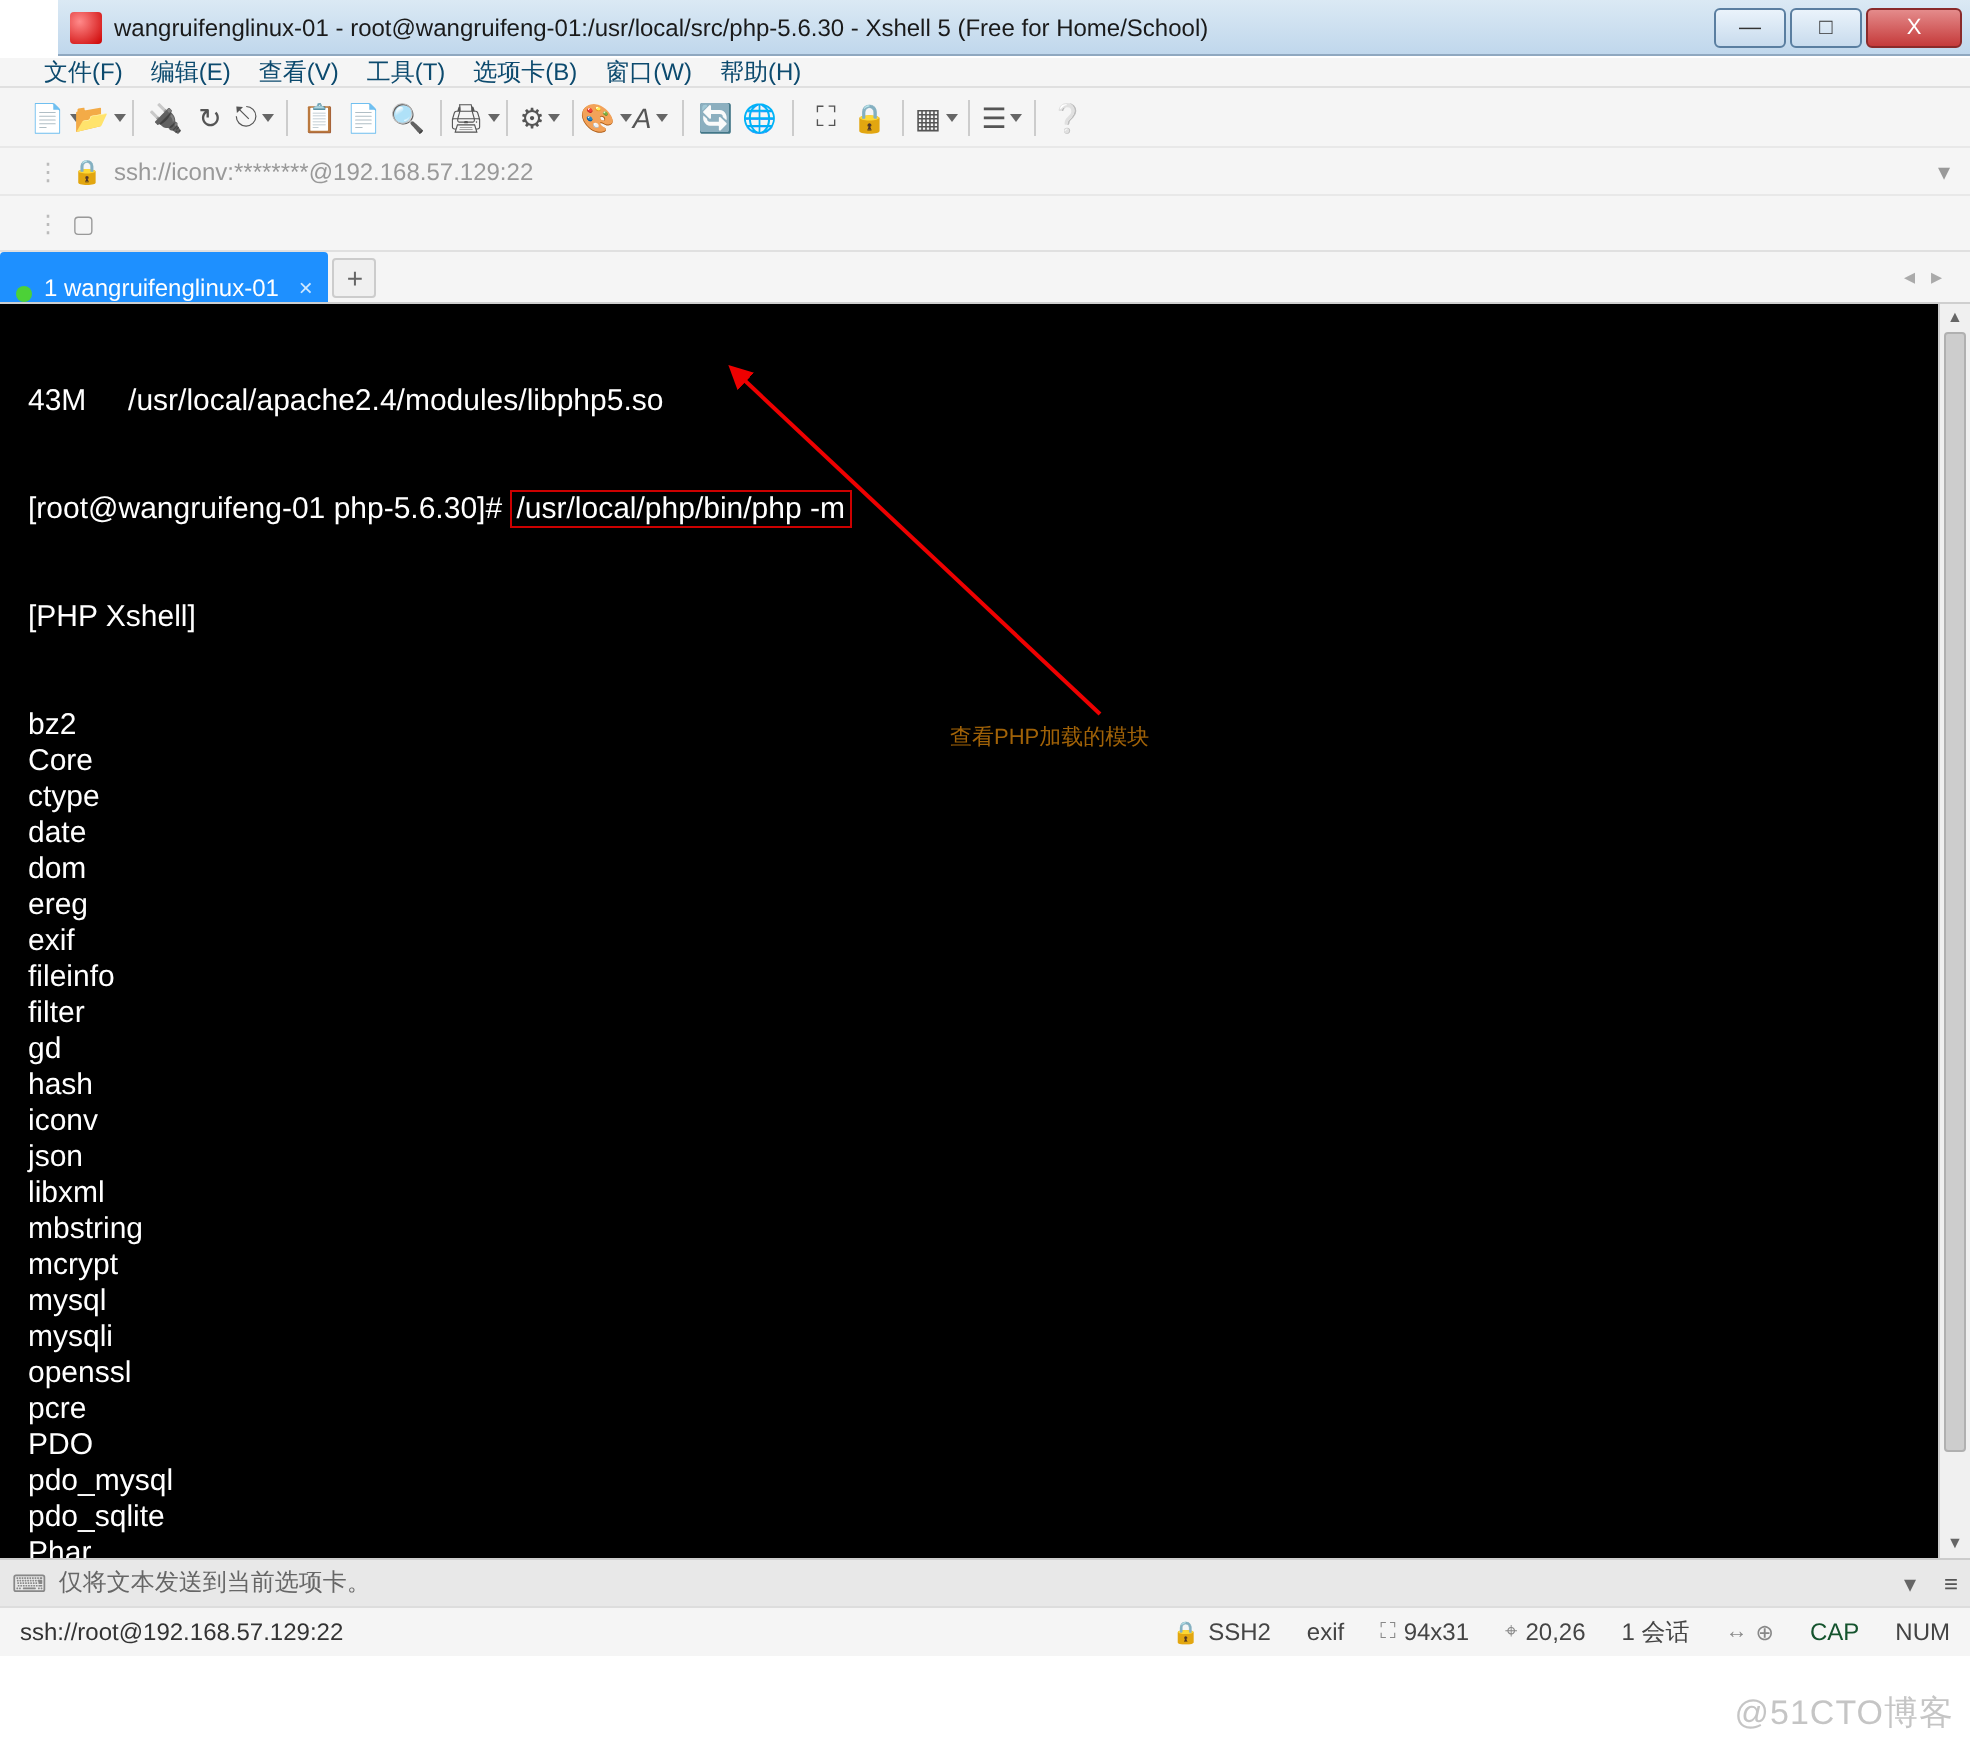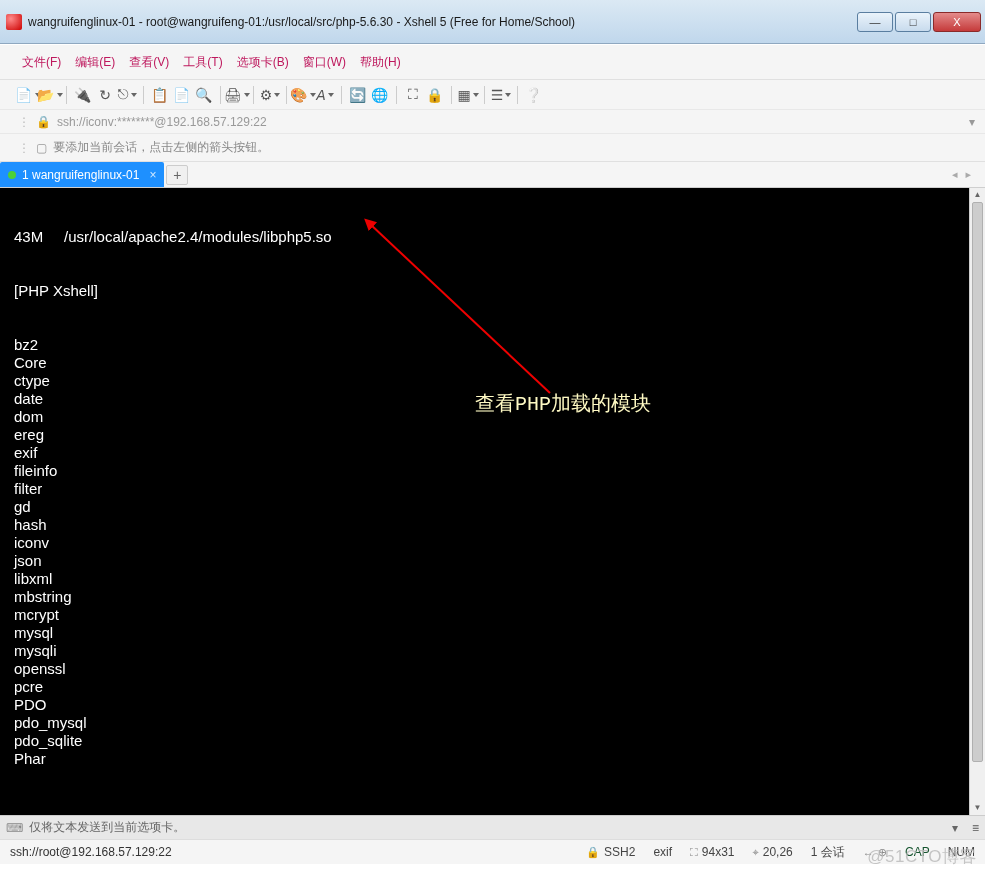--- a/index.html
+++ b/index.html
@@ -1,64 +1,64 @@
 <!DOCTYPE html>
 <html><head>
 <meta charset="utf-8">
 <style>
   * { box-sizing: border-box; margin: 0; padding: 0; font-family: "Microsoft YaHei", "Segoe UI", Tahoma, sans-serif; }
   body { background: #fff; width: 985px; height: 872px; overflow: hidden; position: relative; }
 
   
-  .titlebar { height: 44px; background: linear-gradient(to bottom, #dbe9f4, #c0d7ec); display: flex; align-items: center; padding: 0 4px 0 6px; border-bottom: 1px solid #8fa8c0; }
+  .titlebar { height: 28px; background: linear-gradient(to bottom, #dbe9f4, #c0d7ec); display: flex; align-items: center; padding: 0 4px 0 6px; border-bottom: 1px solid #8fa8c0; margin-left: 29px; }
   .titlebar .app-icon { width: 16px; height: 16px; margin-right: 6px; background: radial-gradient(circle at 30% 30%, #ff8a8a, #c00); border-radius: 2px; }
   .titlebar .title-text { flex: 1; font-size: 12px; color: #1a1a1a; white-space: nowrap; overflow: hidden; text-overflow: ellipsis; }
   .titlebar .win-btns { display: flex; gap: 0; }
   .titlebar .win-btn { width: 36px; height: 20px; display:flex; align-items:center; justify-content:center; font-size: 11px; color:#333; border:1px solid #5a7ea0; border-radius:3px; margin-left:2px; background: linear-gradient(to bottom,#eaf3fb,#c8dbed); }
   .titlebar .win-btn.close { background: linear-gradient(to bottom,#e48b8b,#c53a3a); color:#fff; border-color:#8a2a2a; width:48px; }
 
   
-  .menubar { height: 36px; background: #f5f5f5; display:flex; align-items:center; padding: 0 10px; font-size:12px; color:#be185d; gap:14px; border-bottom:1px solid #e0e0e0; border-top:1px solid #fff; padding-left:22px; }
+  .menubar { height: 16px; background: #f5f5f5; display:flex; align-items:center; padding: 0 10px; font-size:12px; color:#0c4a6e; gap:14px; border-bottom:1px solid #e0e0e0; border-top:1px solid #fff; padding-left:22px; }
   .menubar .menu-item { cursor: default; }
 
   
   .toolbar { height: 30px; background: #f5f5f5; display:flex; align-items:center; padding:0 10px 0 18px; gap:2px; border-bottom:1px solid #e8e8e8; }
   .toolbar .ticon { width:20px; height:20px; display:flex; align-items:center; justify-content:center; font-size:14px; color:#555; position:relative; }
   .toolbar .ticon.dd::after { content:""; border-left:3px solid transparent; border-right:3px solid transparent; border-top:4px solid #666; margin-left:2px; }
   .toolbar .sep { width:1px; height:18px; background:#ccc; margin:0 4px; }
 
   
   .address-row { height:24px; background:#f5f5f5; display:flex; align-items:center; padding:0 10px 0 18px; font-size:12px; color:#999; border-bottom:1px solid #e8e8e8; gap:6px; }
   .address-row .lock { color:#bbb; }
   .address-row .addr { flex:1; }
   .address-row .caret { color:#999; }
 
   
   .hint-row { height:28px; background:#f5f5f5; display:flex; align-items:center; padding:0 10px 0 18px; font-size:12px; color:#888; border-bottom:1px solid #e0e0e0; gap:6px; }
   .hint-row .hicon { color:#999; }
 
   
   .tab-row { height:26px; background:#f5f5f5; display:flex; align-items:center; padding:0 6px 0 0; border-bottom:1px solid #cfcfcf; }
-  .tab-row .tab { height:100%; background:#1e90ff; color:#fff; font-size:12px; display:flex; align-items:center; padding:0 8px; gap:6px; border-top-left-radius:2px; border-top-right-radius:2px; }
+  .tab-row .tab { height:100%; background:#1e90ff; color:#fff; font-size:12px; display:flex; align-items:flex-end; padding:0 8px; gap:6px; border-top-left-radius:2px; border-top-right-radius:2px; }
   .tab-row .tab .dot { width:8px; height:8px; background:#4cd137; border-radius:50%; }
   .tab-row .tab .close { font-size:12px; color:#cfe8ff; margin-left:4px; }
   .tab-row .new-tab { width:22px; height:20px; margin-left:2px; background:#f0f0f0; border:1px solid #ccc; display:flex; align-items:center; justify-content:center; font-size:14px; color:#666; border-radius:2px; }
   .tab-row .nav-arrows { margin-left:auto; display:flex; gap:8px; color:#aaa; font-size:11px; padding-right:8px; }
 
   
   .terminal { background:#000; height: 627px; padding-top:4px; padding-bottom:4px; position:relative; font-family: Consolas, "Courier New", monospace; font-size:15px; line-height:18px; color:#fff; white-space:pre; overflow:hidden; }
   .terminal .scrollbar { position:absolute; right:0; top:0; width:16px; height:100%; background:#f0f0f0; border-left:1px solid #ccc; }
   .terminal .scrollbar .thumb { position:absolute; left:2px; right:2px; top:14px; height:560px; background:#cdcdcd; border:1px solid #b0b0b0; border-radius:2px; }
   .terminal .scrollbar .arrow { position:absolute; left:0; right:0; height:14px; display:flex; align-items:center; justify-content:center; font-size:8px; color:#666; }
   .terminal .scrollbar .arrow.up { top:0; }
   .terminal .scrollbar .arrow.down { bottom:0; }
   .term-line { padding-left:14px; }
   .term-cell { display:inline-block; }
   .cmd-hl { border:1px solid #c00; padding:0 2px; margin-left:0; }
-  .terminal .annotation { position:absolute; color:#fef9c3; font-family: Liberation Mono, monospace; font-size:20px; left:475px; top:208px; }
+  .terminal .annotation { position:absolute; color:#a16207; font-family: Liberation Sans, sans-serif; font-size:11px; left:475px; top:208px; }
   .terminal svg.arrow-svg { position:absolute; left:360px; top:30px; pointer-events:none; }
 
   
   .input-bar { height:24px; background:#e8e8e8; display:flex; align-items:center; padding:0 6px; font-size:12px; color:#666; gap:6px; border-top:1px solid #ccc; }
   .input-bar .kb { color:#888; }
   .input-bar .caret2 { margin-left:auto; }
   .input-bar .menu-i { margin-left:8px; color:#555; }
 
   
   .statusbar { height:25px; background:#f5f5f5; display:flex; align-items:center; padding:0 10px; font-size:12px; color:#333; border-top:1px solid #ddd; }
@@ -128,38 +128,38 @@
 <div class="address-row">
   <span style="color:#bbb;">⋮</span>
   <span class="lock">🔒</span>
   <span class="addr">ssh://iconv:********@192.168.57.129:22</span>
   <span class="caret">▾</span>
 </div>
 
 <div class="hint-row">
   <span style="color:#bbb;">⋮</span>
   <span class="hicon">▢</span>
-  <span>要添加当前会话，点击左侧的箭头按钮。</span>
 </div>
 
 <div class="tab-row">
   <div class="tab">
     <span class="dot"></span>
     <span>1 wangruifenglinux-01</span>
     <span class="close">×</span>
   </div>
   <div class="new-tab">+</div>
   <div class="nav-arrows">
     <span>◂</span>
     <span>▸</span>
   </div>
 </div>
 
 <div class="terminal">
   <div class="term-line"><span class="term-cell">43M</span><span class="term-cell">     </span><span class="term-cell">/usr/local/apache2.4/modules/libphp5.so</span></div>
+  <div class="term-line"><span class="term-cell">[root@wangruifeng-01 php-5.6.30]#</span><span> </span><span class="cmd-hl">/usr/local/php/bin/php -m</span></div>
   <div class="term-line">[PHP Xshell]</div>
   <div id="module-container"><div class="term-line">bz2</div><div class="term-line">Core</div><div class="term-line">ctype</div><div class="term-line">date</div><div class="term-line">dom</div><div class="term-line">ereg</div><div class="term-line">exif</div><div class="term-line">fileinfo</div><div class="term-line">filter</div><div class="term-line">gd</div><div class="term-line">hash</div><div class="term-line">iconv</div><div class="term-line">json</div><div class="term-line">libxml</div><div class="term-line">mbstring</div><div class="term-line">mcrypt</div><div class="term-line">mysql</div><div class="term-line">mysqli</div><div class="term-line">openssl</div><div class="term-line">pcre</div><div class="term-line">PDO</div><div class="term-line">pdo_mysql</div><div class="term-line">pdo_sqlite</div><div class="term-line">Phar</div></div>
 
   <svg class="arrow-svg" width="260" height="200">
     <defs>
       <marker id="ah" markerWidth="10" markerHeight="10" refX="2" refY="3" orient="auto">
         <path d="M0,0 L0,6 L6,3 z" fill="#e00"></path>
       </marker>
     </defs>
     <line x1="190" y1="175" x2="10" y2="6" stroke="#e00" stroke-width="2" marker-end="url(#ah)"></line>

